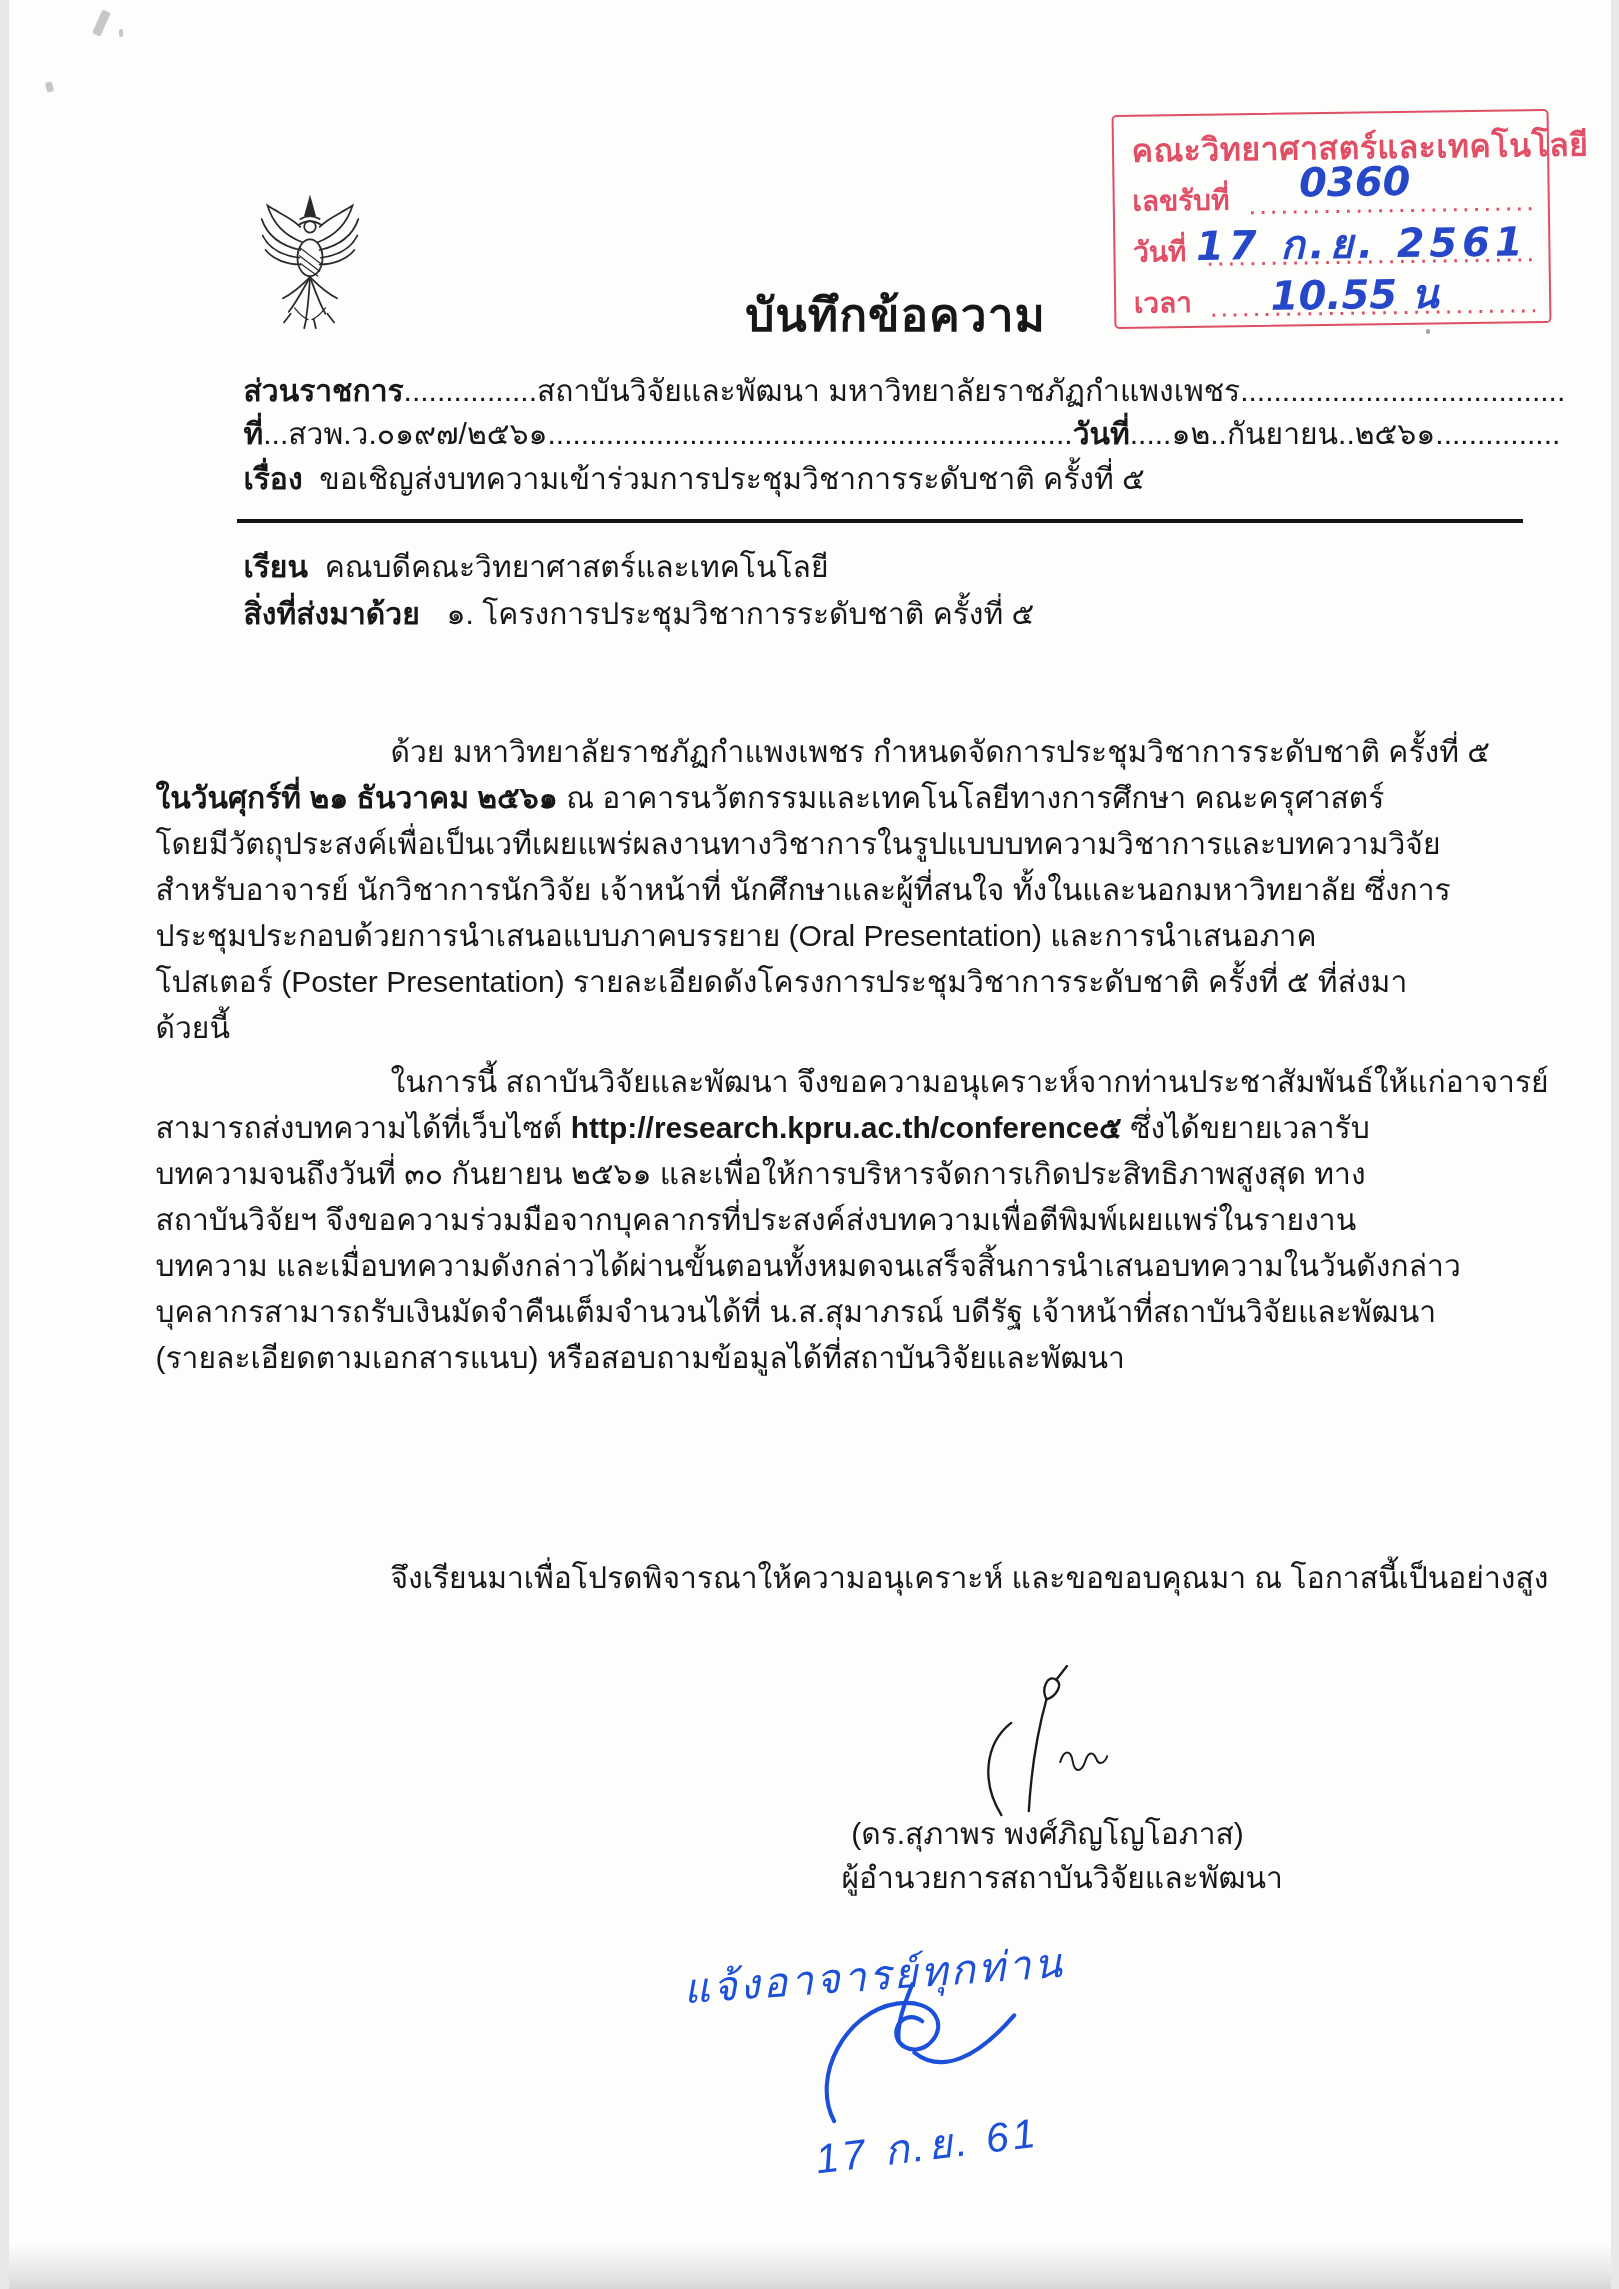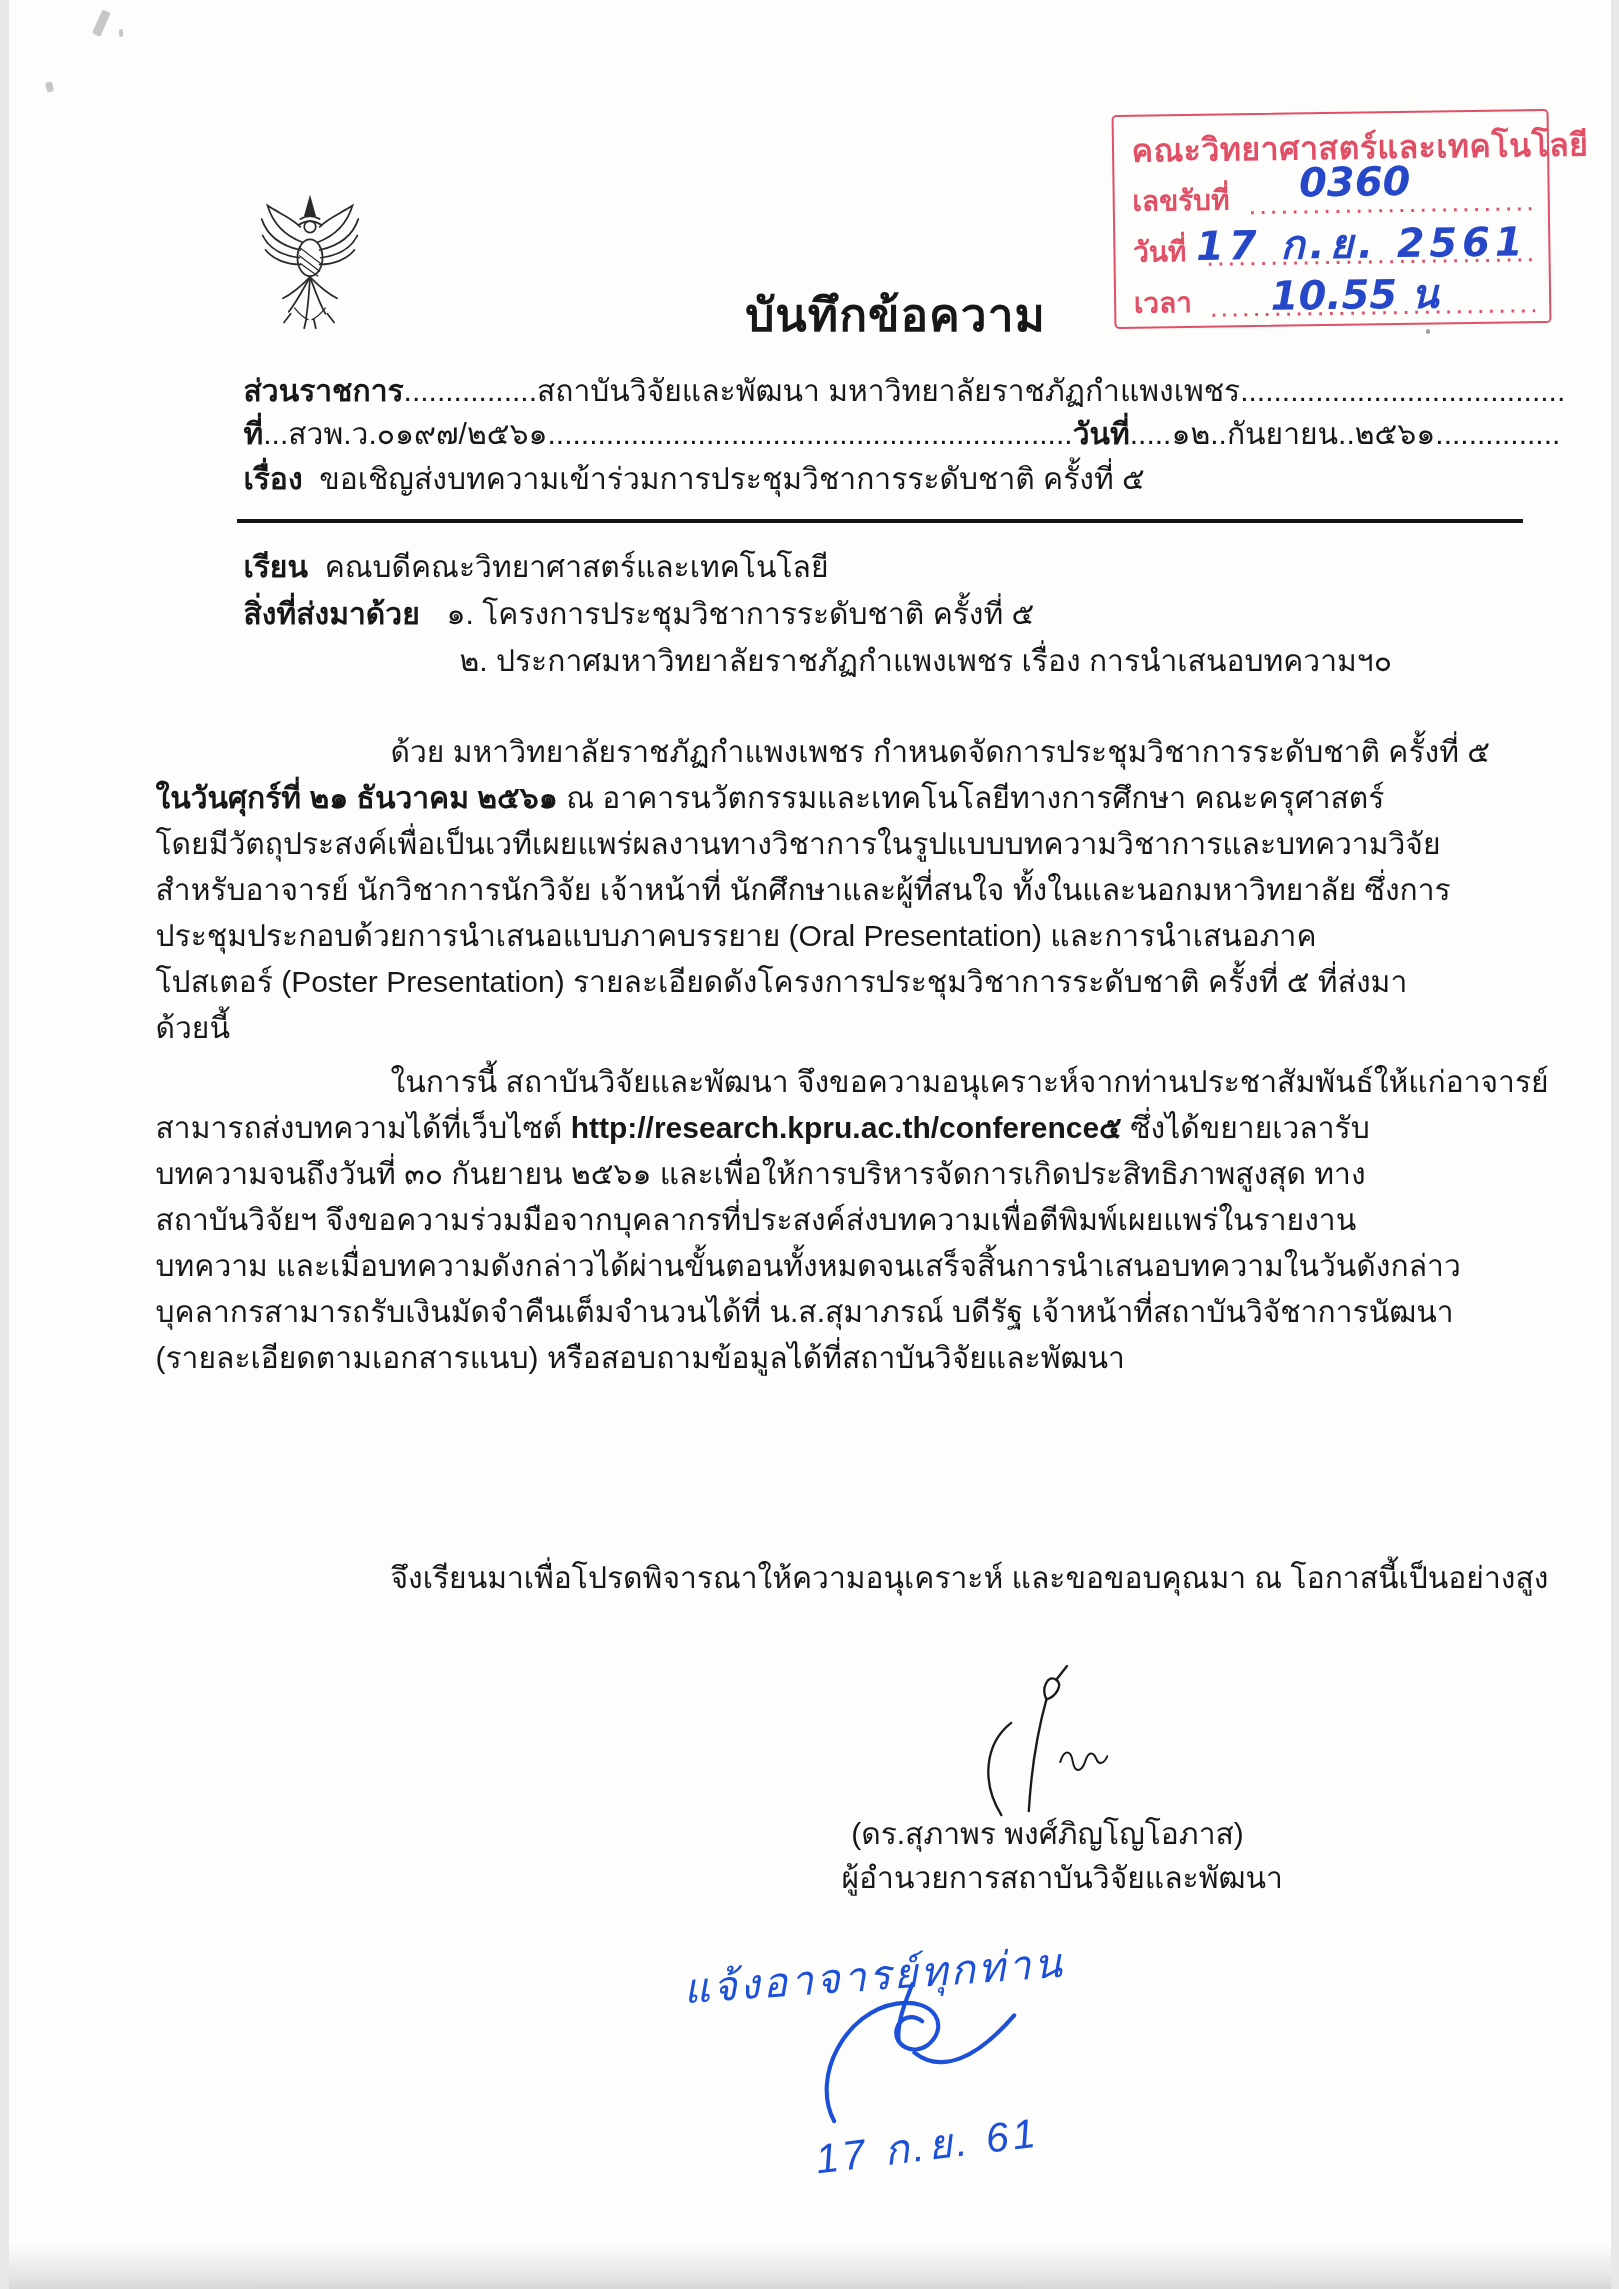--- a/index.html
+++ b/index.html
@@ -136,39 +136,38 @@
   </div>
 
   <div class="abs divider" style="left:228px; top:519px; width:1286px;"></div>
 
   <div class="abs hline" style="left:235px; top:545px;">
     <span class="lbl">เรียน</span>&nbsp;&nbsp;<span>คณบดีคณะวิทยาศาสตร์และเทคโนโลยี</span>
   </div>
 
   <div class="abs hline lbl" style="left:235px; top:592px; font-weight:bold;">สิ่งที่ส่งมาด้วย</div>
   <div class="abs hline" style="left:438px; top:592px;">๑. โครงการประชุมวิชาการระดับชาติ ครั้งที่ ๕</div>
-  <div class="abs hline" style="left:451px; top:639px;">๒. ประกาศมหาวิทยาลัยราชภัฏกำแพงเพชร เรื่อง การนำเสนอบทความฯ๐</div>
 
   <div class="abs body-block" style="left:147px; top:729px; width:1368px;">
       <div class="body-line"><span>ด้วย มหาวิทยาลัยราชภัฏกำแพงเพชร กำหนดจัดการประชุมวิชาการระดับชาติ ครั้งที่ ๕</span></div>
       <div class="body-line"><span class="bold">ในวันศุกร์ที่ ๒๑ ธันวาคม ๒๕๖๑</span><span> ณ อาคารนวัตกรรมและเทคโนโลยีทางการศึกษา คณะครุศาสตร์</span></div>
       <div class="body-line"><span>โดยมีวัตถุประสงค์เพื่อเป็นเวทีเผยแพร่ผลงานทางวิชาการในรูปแบบบทความวิชาการและบทความวิจัย</span></div>
       <div class="body-line"><span>สำหรับอาจารย์ นักวิชาการนักวิจัย เจ้าหน้าที่ นักศึกษาและผู้ที่สนใจ ทั้งในและนอกมหาวิทยาลัย ซึ่งการ</span></div>
       <div class="body-line"><span>ประชุมประกอบด้วยการนำเสนอแบบภาคบรรยาย (Oral    Presentation) และการนำเสนอภาค</span></div>
       <div class="body-line"><span>โปสเตอร์ (Poster Presentation) รายละเอียดดังโครงการประชุมวิชาการระดับชาติ ครั้งที่ ๕  ที่ส่งมา</span></div>
       <div class="body-line"><span>ด้วยนี้</span></div>
     </div>
 
   <div class="abs body-block" style="left:147px; top:1059px; width:1368px;">
       <div class="body-line"><span>ในการนี้ สถาบันวิจัยและพัฒนา จึงขอความอนุเคราะห์จากท่านประชาสัมพันธ์ให้แก่อาจารย์</span></div>
       <div class="body-line"><span>สามารถส่งบทความได้ที่เว็บไซต์ </span><span class="bold">http://research.kpru.ac.th/conference๕</span><span>  ซึ่งได้ขยายเวลารับ</span></div>
       <div class="body-line"><span>บทความจนถึงวันที่ ๓๐ กันยายน ๒๕๖๑ และเพื่อให้การบริหารจัดการเกิดประสิทธิภาพสูงสุด ทาง</span></div>
       <div class="body-line"><span>สถาบันวิจัยฯ จึงขอความร่วมมือจากบุคลากรที่ประสงค์ส่งบทความเพื่อตีพิมพ์เผยแพร่ในรายงาน</span></div>
       <div class="body-line"><span>บทความ และเมื่อบทความดังกล่าวได้ผ่านขั้นตอนทั้งหมดจนเสร็จสิ้นการนำเสนอบทความในวันดังกล่าว</span></div>
-      <div class="body-line"><span>บุคลากรสามารถรับเงินมัดจำคืนเต็มจำนวนได้ที่ น.ส.สุมาภรณ์  บดีรัฐ  เจ้าหน้าที่สถาบันวิจัชาการนัฒนา</span></div>
+      <div class="body-line"><span>บุคลากรสามารถรับเงินมัดจำคืนเต็มจำนวนได้ที่ น.ส.สุมาภรณ์  บดีรัฐ  เจ้าหน้าที่สถาบันวิจัยและพัฒนา</span></div>
       <div class="body-line"><span>(รายละเอียดตามเอกสารแนบ) หรือสอบถามข้อมูลได้ที่สถาบันวิจัยและพัฒนา</span></div>
     </div>
 
   <div class="abs closing" style="left:382px; top:1555px;">จึงเรียนมาเพื่อโปรดพิจารณาให้ความอนุเคราะห์ และขอขอบคุณมา ณ โอกาสนี้เป็นอย่างสูง</div>
 
   <svg class="abs" style="left:961px; top:1664px;" width="147" height="159" viewBox="0 0 150 162">
     <g stroke="#1b1b1b" fill="none" stroke-width="2.4" stroke-linecap="round">
       <path d="M32,154 C12,122 14,82 42,60"></path>
       <path d="M60,150 C62,116 68,72 78,36"></path>
       <path d="M78,36 C72,24 80,10 88,16 C95,21 88,33 78,36"></path>

